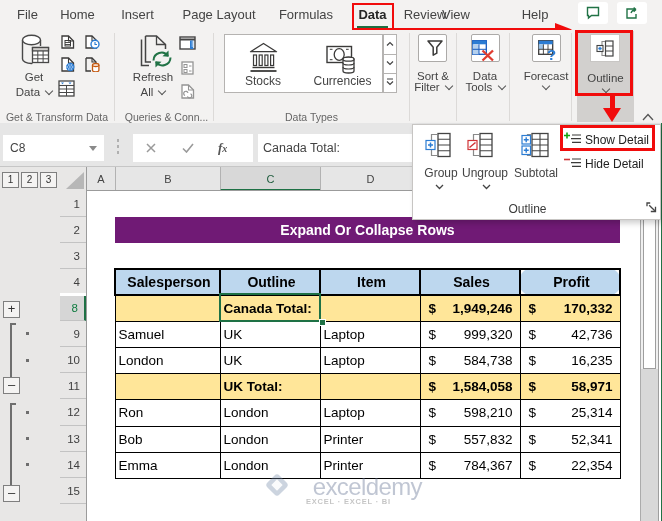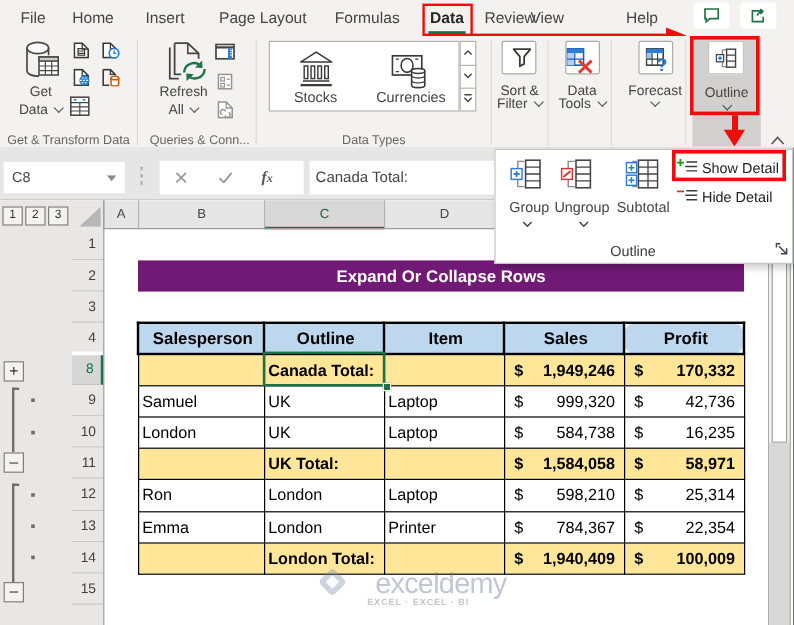--- a/index.html
+++ b/index.html
@@ -378,44 +378,44 @@
           <td>Laptop</td>
       <td class="money">
             <span class="d">$</span>
             <span class="v">598,210</span>
           </td>
       <td class="money">
             <span class="d">$</span>
             <span class="v">25,314</span>
           </td>
     </tr>
+    <tr style="height:26px;">
+      <td>Bob</td>
+          <td>London</td>
+          <td>Printer</td>
+      <td class="money">
+            <span class="d">$</span>
+            <span class="v">557,832</span>
+          </td>
+      <td class="money">
+            <span class="d">$</span>
+            <span class="v">52,341</span>
+          </td>
+    </tr>
     <tr style="height:26px;margin-left:44px;">
       <td>Emma</td>
           <td>London</td>
           <td>Printer</td>
       <td class="money">
             <span class="d">$</span>
             <span class="v">784,367</span>
           </td>
       <td class="money">
             <span class="d">$</span>
             <span class="v">22,354</span>
-          </td>
-    </tr>
-    <tr class="yellow" style="height:26px;">
-      <td></td>
-          <td>London Total:</td>
-          <td></td>
-      <td class="money">
-            <span class="d">$</span>
-            <span class="v">1,940,409</span>
-          </td>
-      <td class="money">
-            <span class="d">$</span>
-            <span class="v">100,009</span>
           </td>
     </tr>
   </tbody>
     </table>
 
   <div class="abs" style="left:292px;top:473px;width:130px;height:26px;font-size:24px;font-weight:normal;
        color:rgba(105,120,150,0.42);letter-spacing:-0.6px;text-align:right;">exceldemy</div>
   <div class="abs" style="left:306px;top:497px;width:110px;font-size:7.5px;font-weight:bold;
        color:rgba(140,140,140,0.5);letter-spacing:0.8px;">EXCEL · EXCEL · BI</div>
   <svg class="abs" style="left:263px;top:471px;" width="28" height="28" viewBox="0 0 28 28">

